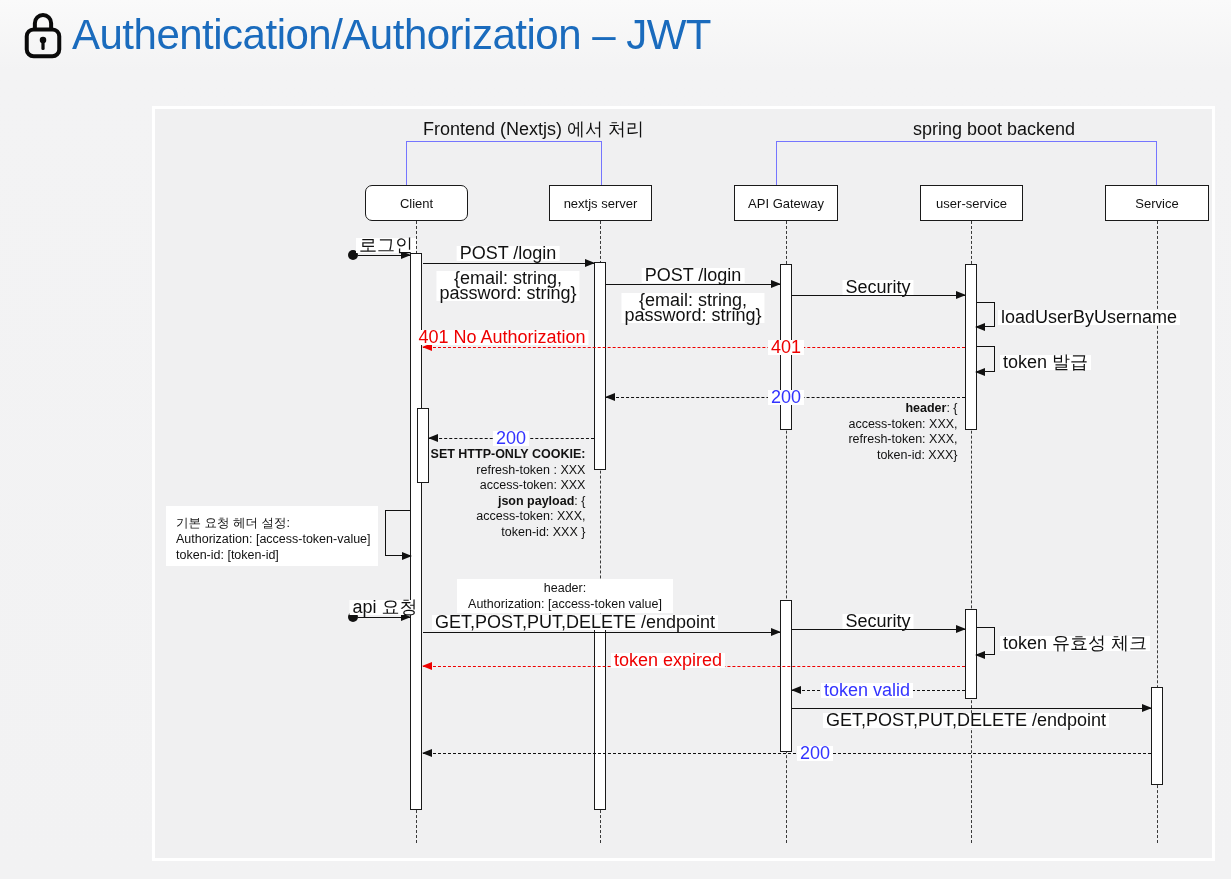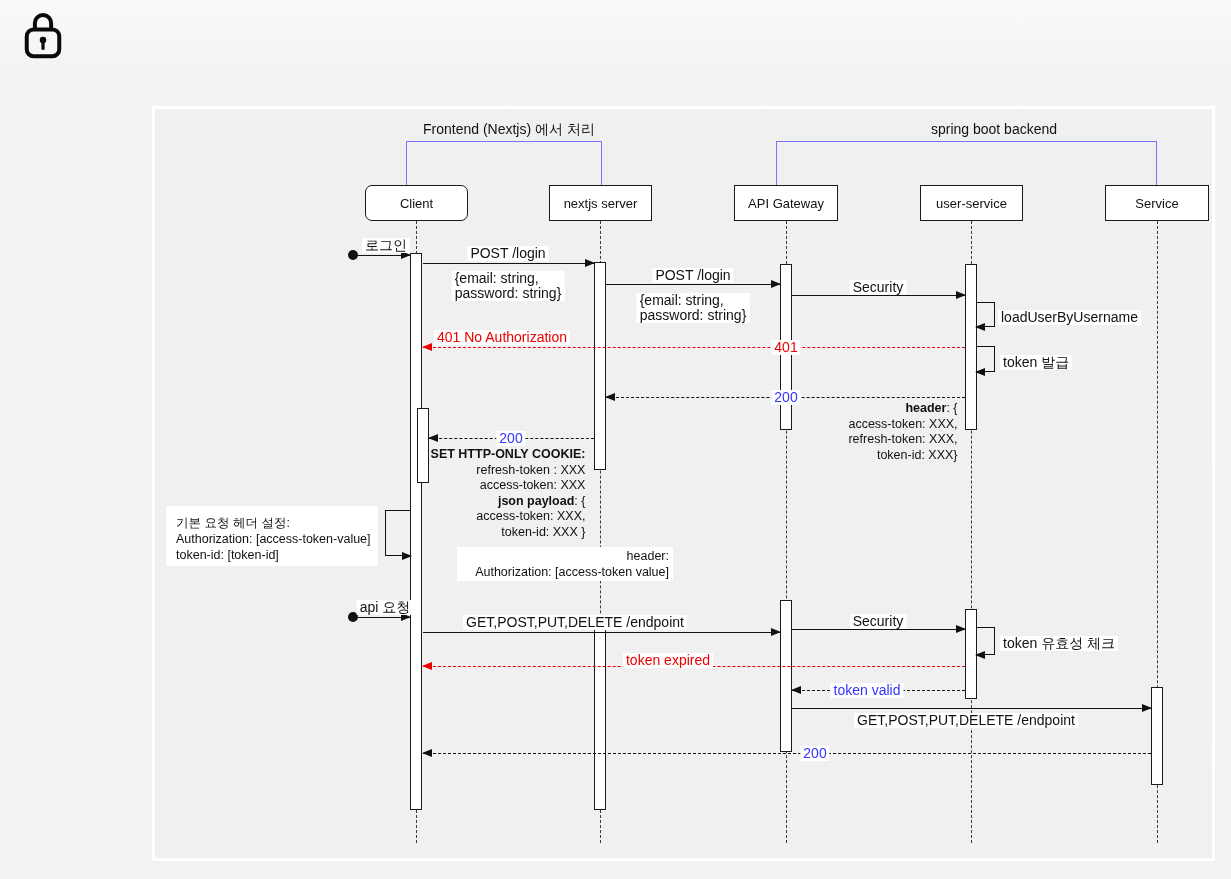--- a/index.html
+++ b/index.html
@@ -55,22 +55,22 @@
   .self .head{left:-2px;bottom:-5.4px;top:auto;
         border-top:4.5px solid transparent;border-bottom:4.5px solid transparent;
         border-right:10px solid #111;}
   .self-left{position:absolute;width:25px;border:1.5px solid #111;border-right:none;
         box-sizing:border-box;z-index:4;}
   .self-left .head{right:-2px;bottom:-5.4px;top:auto;
         border-top:4.5px solid transparent;border-bottom:4.5px solid transparent;
         border-left:10px solid #111;}
 
   .lbl{
-    position:absolute;font-size:14px;line-height:15px;white-space:nowrap;
-    z-index:6;transform:translateX(-50%);background:#fff;padding:0 3px;text-align:left;
+    position:absolute;font-size:18px;line-height:15px;white-space:nowrap;
+    z-index:6;transform:translateX(-50%);background:#fff;padding:0 3px;text-align:center;
   }
   .lbl.left{transform:none;}
   .lbl.red{color:var(--error_red,#ee0000);}
   .lbl.blue{color:var(--status_blue,#3333ff);}
   .note{
     position:absolute;z-index:6;font-size:12.5px;line-height:15.5px;
     text-align:right;transform:translateX(-50%);white-space:nowrap;background:transparent;
   }
   .box-note{
     position:absolute;z-index:6;background:#fff;font-size:12.5px;line-height:16px;
@@ -86,20 +86,21 @@
 
   <div class="titlebar">
     <span>
       <svg width="46" height="50" viewBox="0 0 36 40">
         <rect x="5" y="15.5" width="26" height="21.5" rx="5.5" fill="none" stroke="#0a0a0a" stroke-width="3.2"></rect>
         <path d="M11.5 15.5 V10.5 a6.5 6.5 0 0 1 13 0 V15.5" fill="none" stroke="#0a0a0a" stroke-width="3.2"></path>
         <circle cx="18" cy="24" r="2.6" fill="#0a0a0a"></circle>
         <rect x="16.7" y="24.5" width="2.6" height="7.5" rx="1.2" fill="#0a0a0a"></rect>
       </svg>
     </span>
+    <span class="page-title">Authentication/Authorization – JWT</span>
   </div>
 
   <div class="panel"></div>
 
   <div class="group" style="left:406px;top:141px;width:196px;height:44px;"></div>
   <div class="lbl left" style="left:420px;top:122px;background:transparent;">Frontend (Nextjs) 에서 처리</div>
   <div class="group" style="left:776px;top:141px;width:381px;height:44px;"></div>
   <div class="lbl" style="left:994px;top:122px;background:transparent;">spring boot backend</div>
 
   <div class="lifeline" style="left:416px;top:221px;height:622px;"></div>
@@ -213,21 +214,21 @@
   <div class="self-left" style="left:385px;top:510px;height:46px;">
       <span class="head"></span>
     </div>
 
   <div class="dot" style="left:348px;top:612px;"></div>
   <div class="msg" style="left:358px;top:617px;width:52px;">
       <span class="head r"></span>
     </div>
   <div class="lbl" style="left:385px;top:600px;">api 요청</div>
 
-  <div class="box-note centered" style="left:457px;top:547px;width:216px;height:34px;padding:1px 4px;text-align:right;">
+  <div class="box-note centered" style="left:457px;top:579px;width:216px;height:34px;padding:1px 4px;">
     <div>header:</div>
     <div>Authorization: [access-token value]</div>
   </div>
 
   <div class="lbl" style="left:575px;top:615px;">GET,POST,PUT,DELETE /endpoint</div>
   <div class="msg" style="left:423px;top:632px;width:357px;">
       <span class="head r"></span>
     </div>
 
   <div class="msg" style="left:792px;top:629px;width:173px;">

